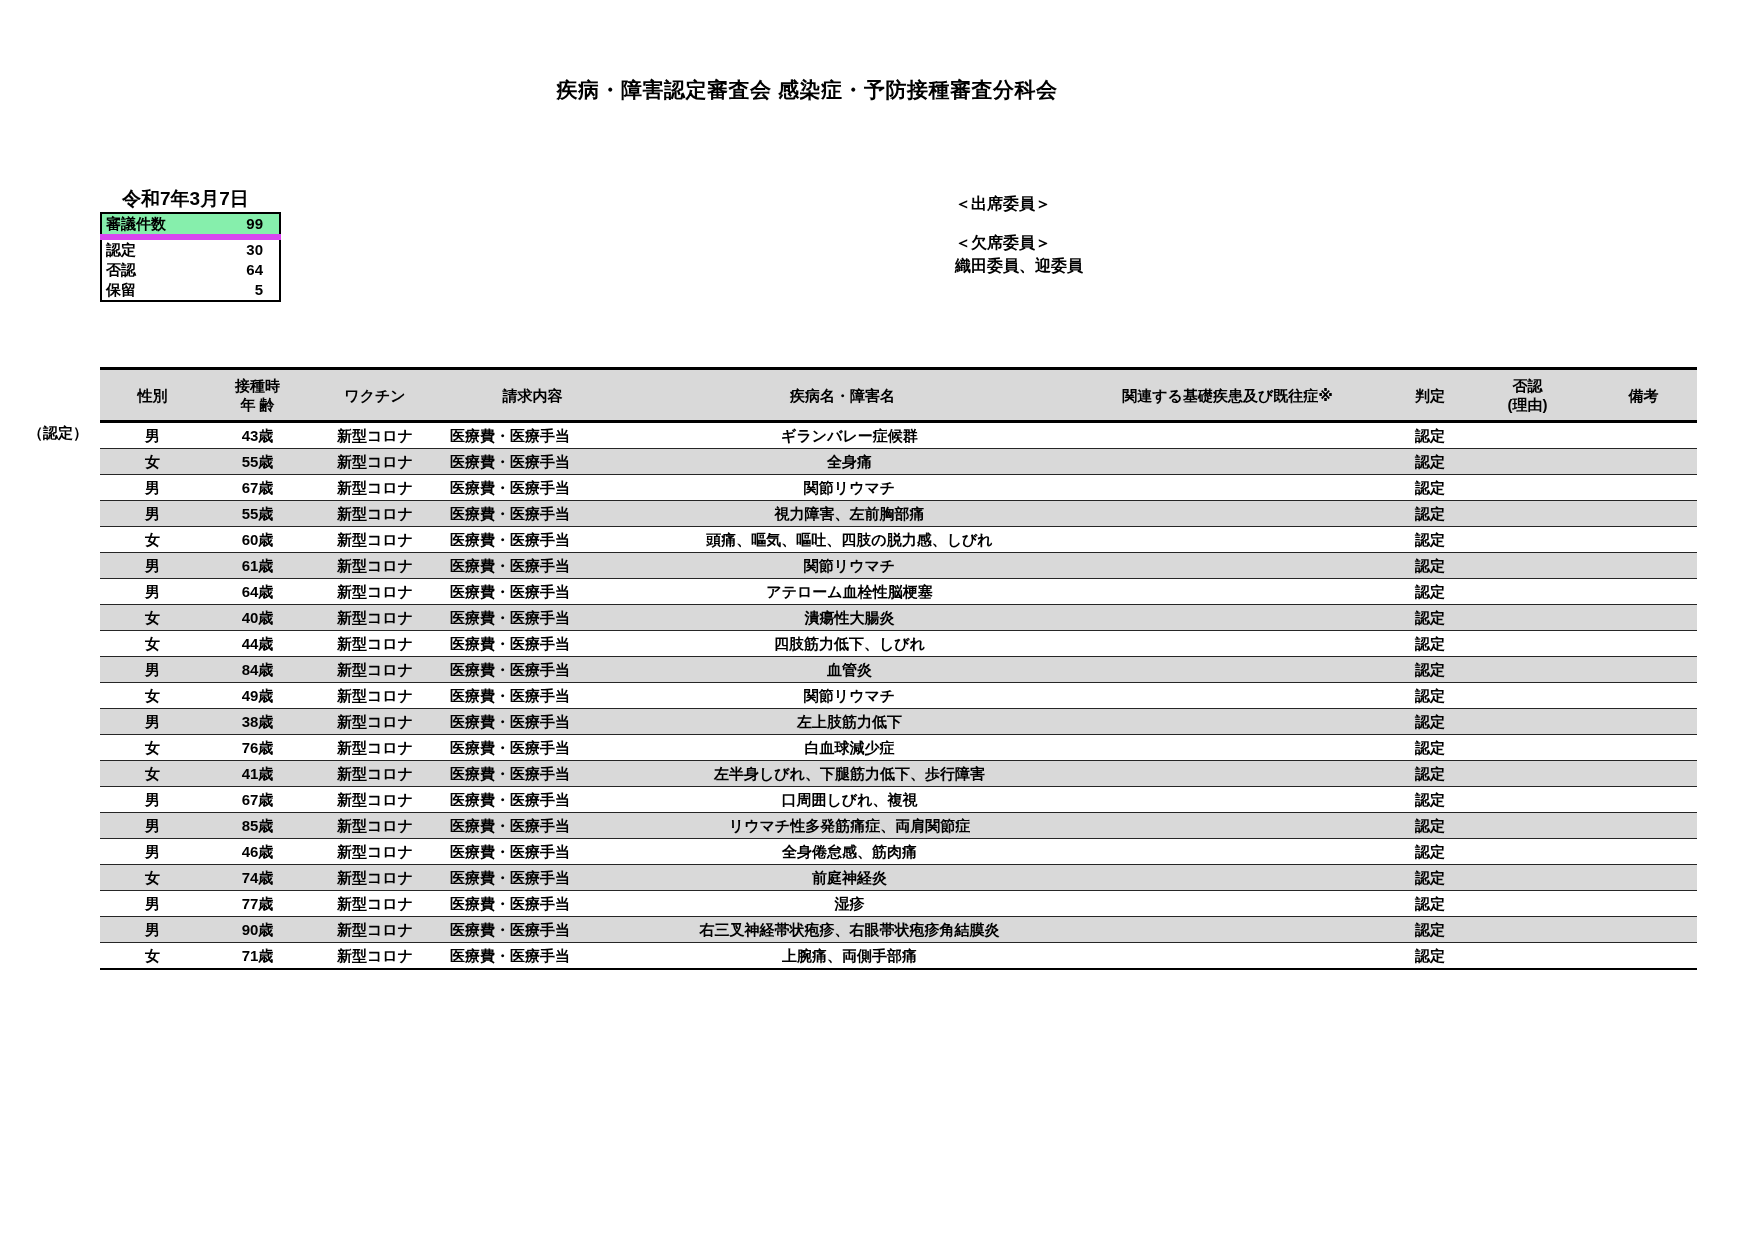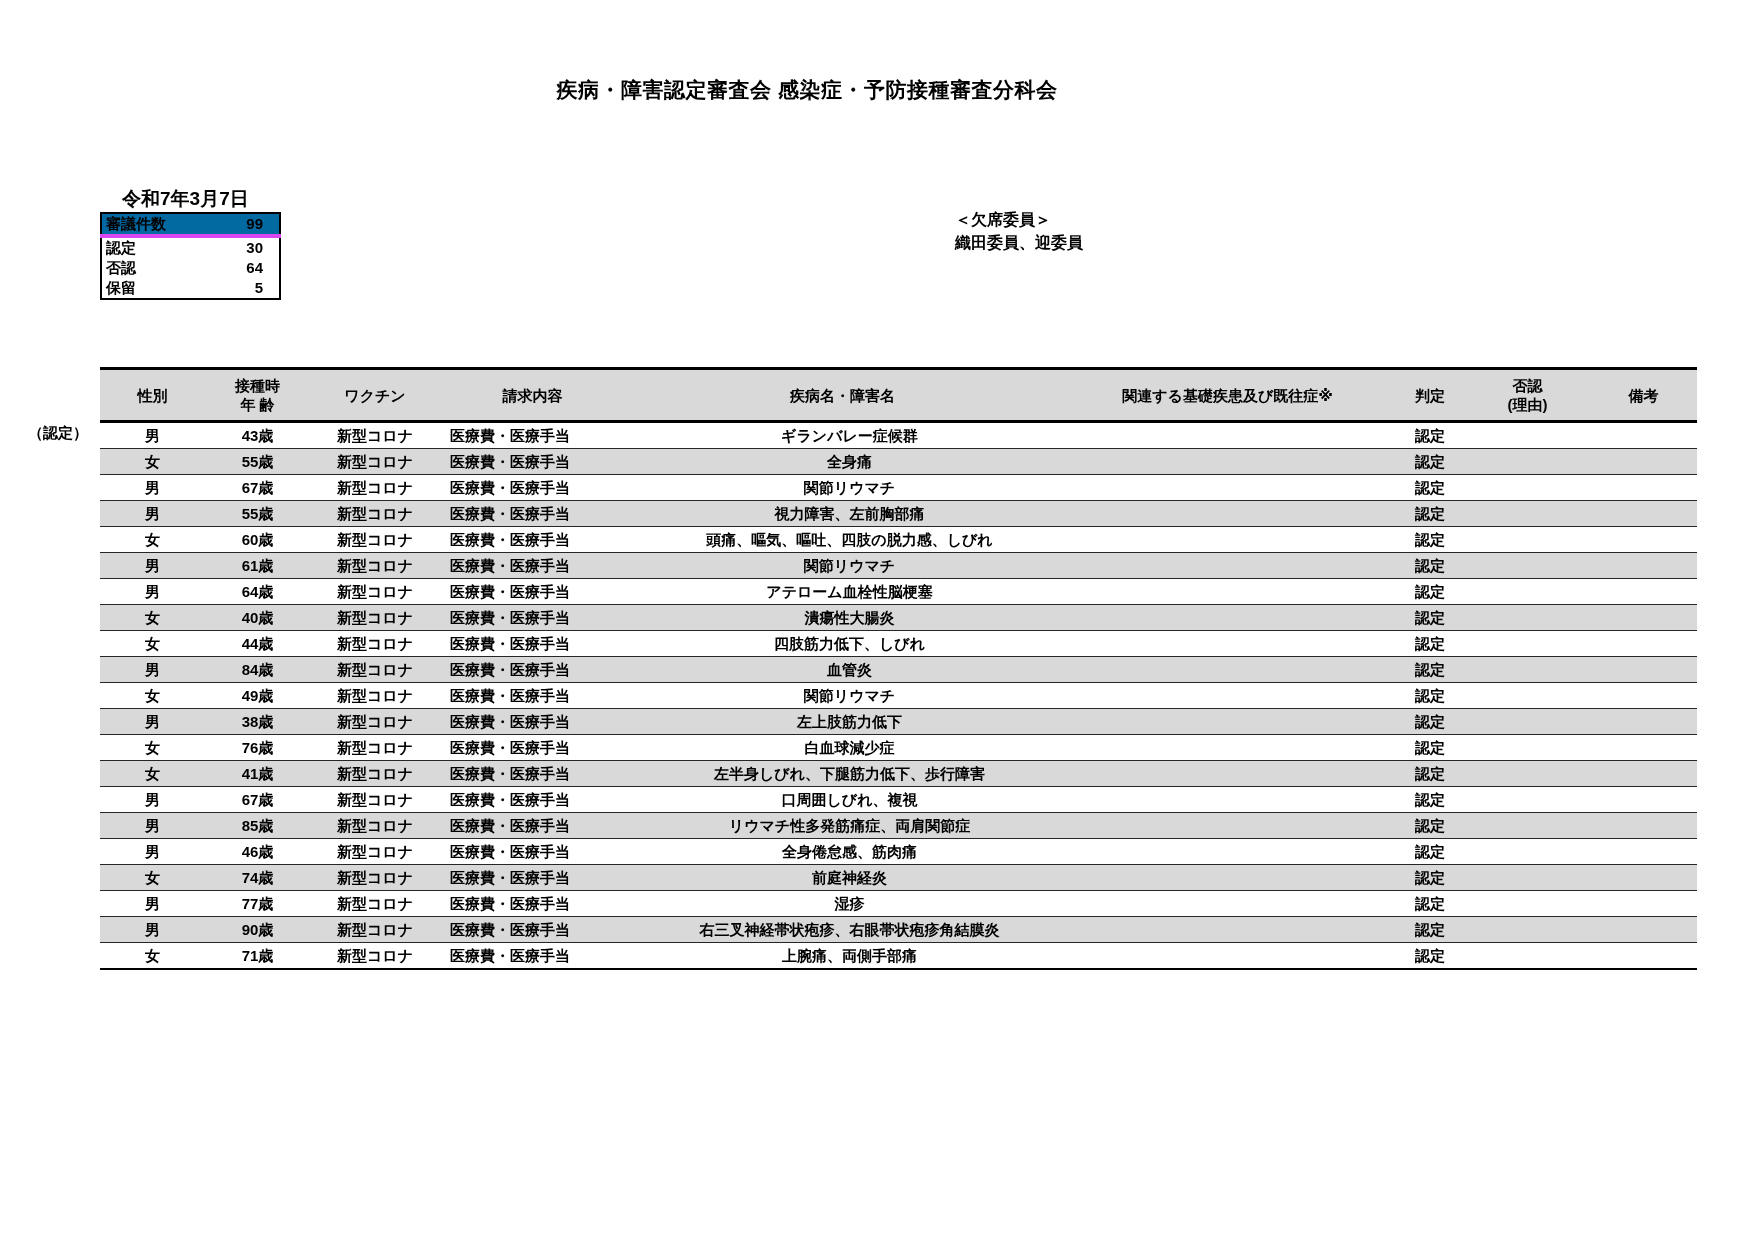--- a/index.html
+++ b/index.html
@@ -29,21 +29,21 @@
   
   .summary-table {
     top: 212px; left: 100px; width: 181px;
     border-collapse: collapse;
     border: 2px solid #000;
     font-size: 15px;
   }
   .summary-table td { height: 20px; line-height: 20px; }
   .summary-table td.lbl { text-align: left; padding-left: 4px; }
   .summary-table td.val { text-align: right; padding-right: 16px; }
-  .summary-table tr.sum-head { background: #0369a1; border-bottom: 4px solid #d946ef; }
+  .summary-table tr.sum-head { background: #86efac; border-bottom: 6px solid #d946ef; }
 
   
   .attendees { top: 192px; left: 955px; font-size: 16px; line-height: 23px; }
   .attendees .group-gap { margin-top: 16px; }
 
   
   .main-table {
     top: 367px; left: 100px; width: 1597px;
     border-collapse: collapse;
     table-layout: fixed;
@@ -99,20 +99,21 @@
       <td class="val">64</td>
     </tr>
     <tr>
       <td class="lbl">保留</td>
       <td class="val">5</td>
     </tr>
   </tbody>
 </table>
 
 <div class="abs attendees">
+  <div>＜出席委員＞</div>
   <div class="group-gap">＜欠席委員＞</div>
   <div>織田委員、迎委員</div>
 </div>
 
 <div class="abs group-label">（認定）</div>
 
 <table class="abs main-table">
   <colgroup>
     <col style="width:105px">
       <col style="width:105px">

